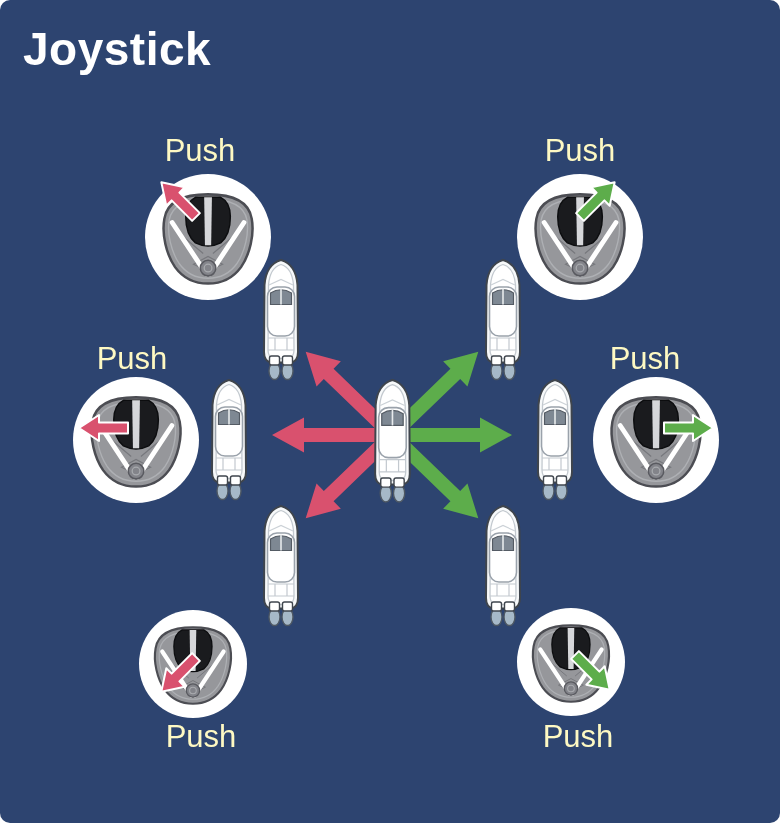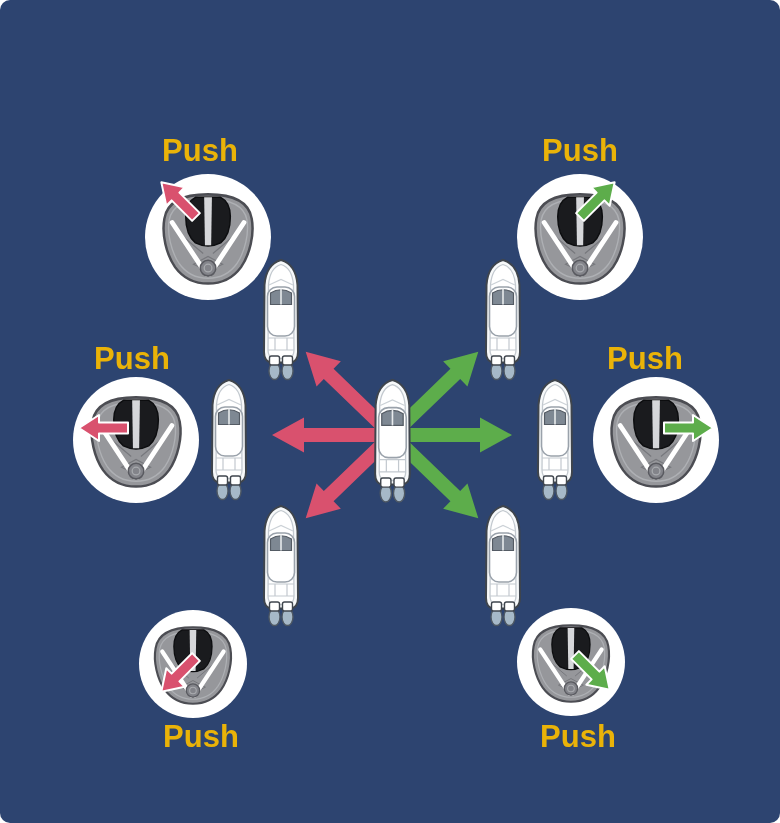--- a/index.html
+++ b/index.html
@@ -16,39 +16,40 @@
     left:23px;top:22px;
     color:#ffffff;
     font-size:46px;
     font-weight:bold;
     letter-spacing:0.5px;
     z-index:3;
   }
   .push-label{
     position:absolute;
     transform:translateX(-50%);
-    color:#eab308;
+    color:#fef9c3;
     font-size:31px;
-    font-weight:bold;
+    font-weight:normal;
     white-space:nowrap;
     z-index:3;
   }
   .pl-tl{left:200px;top:133px;}
   .pl-tr{left:580px;top:133px;}
   .pl-l{left:132px;top:341px;}
   .pl-r{left:645px;top:341px;}
   .pl-bl{left:201px;top:719px;}
   .pl-br{left:578px;top:719px;}
   svg.scene{position:absolute;left:0;top:0;z-index:1;}
 </style>
 </head>
 <body>
 
 <div class="canvas">
 
+  <div class="page-title">Joystick</div>
 
   <div class="push-label pl-tl">Push</div>
   <div class="push-label pl-tr">Push</div>
   <div class="push-label pl-l">Push</div>
   <div class="push-label pl-r">Push</div>
   <div class="push-label pl-bl">Push</div>
   <div class="push-label pl-br">Push</div>
 
   <svg class="scene" width="780" height="823" viewBox="0 0 780 823">
     <defs>

